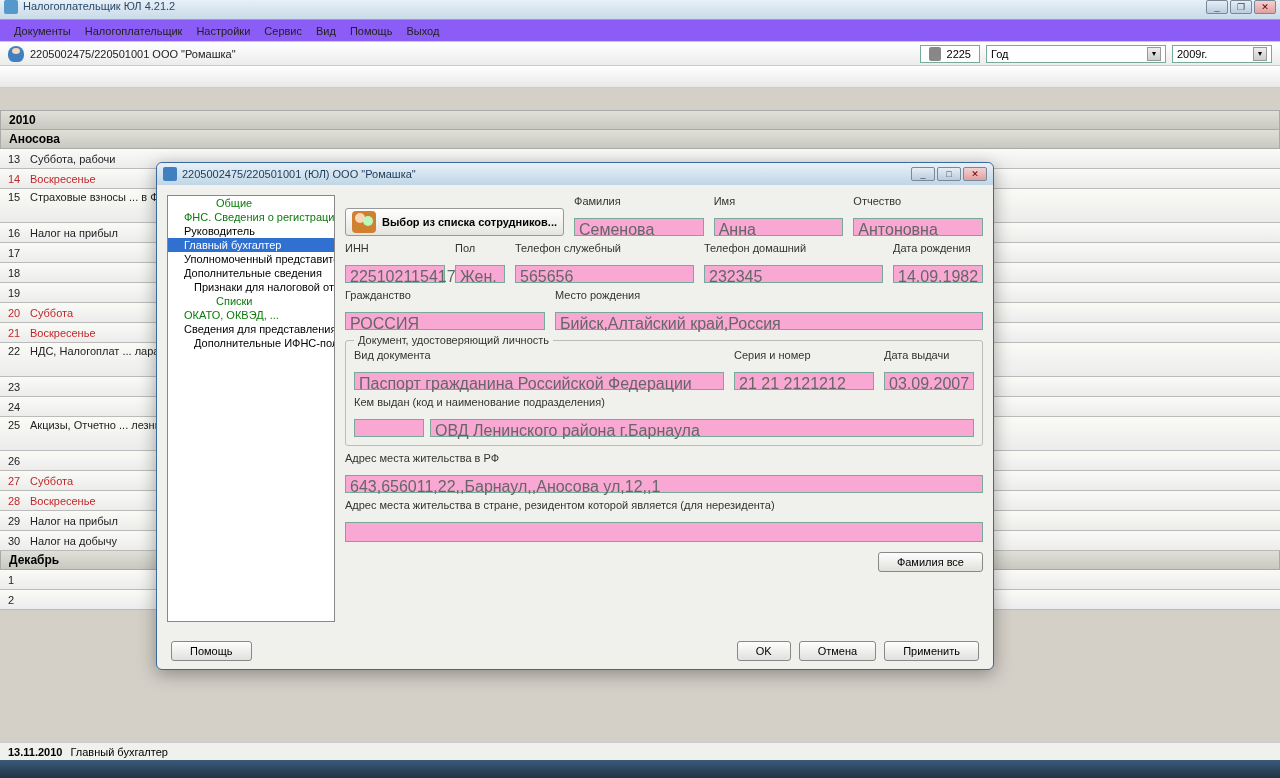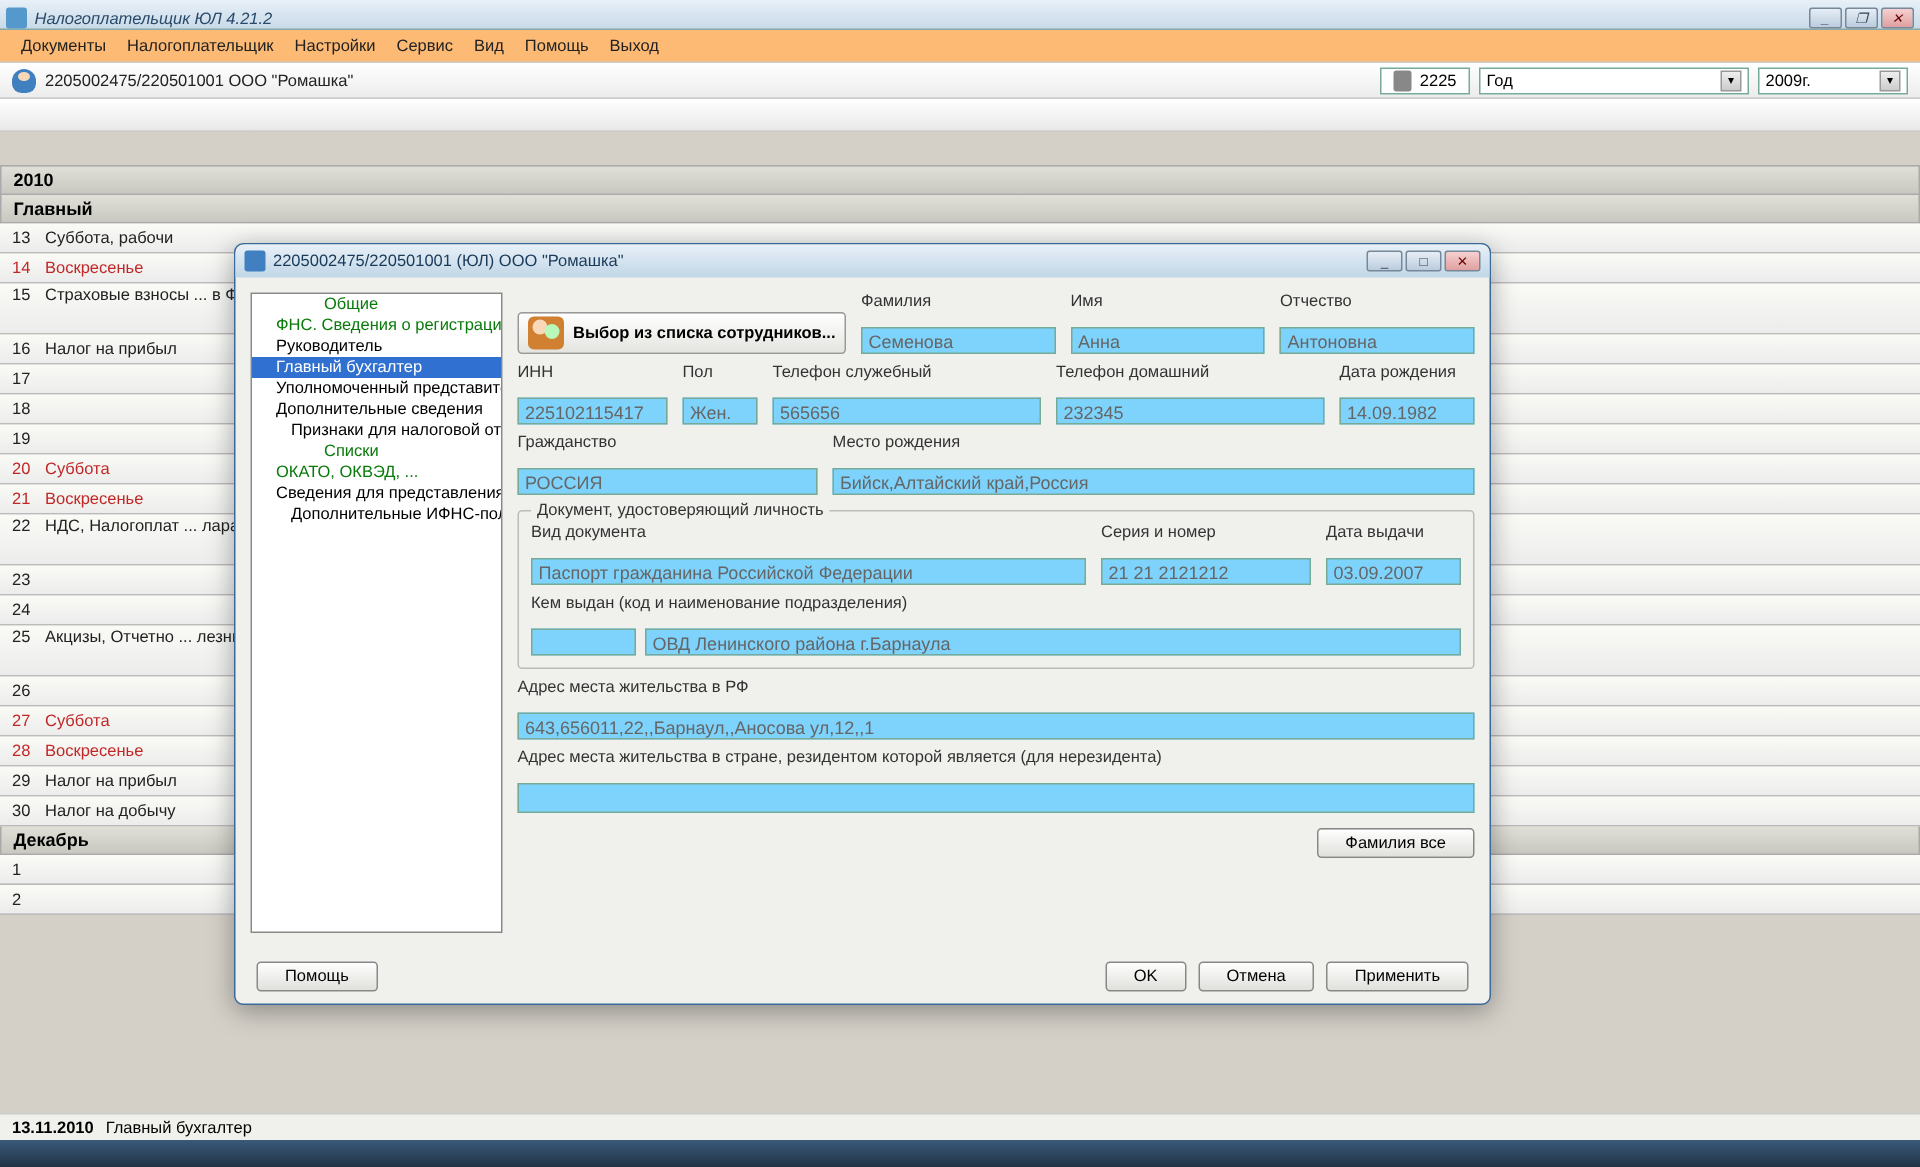--- a/index.html
+++ b/index.html
@@ -1,27 +1,27 @@
 <!DOCTYPE html>
 <html><head>
 <meta charset="utf-8">
 <style>
 * { box-sizing: border-box; margin: 0; padding: 0; font-family: Tahoma, Arial, sans-serif; }
 body { background: #d4d0c8; width: 1280px; height: 778px; overflow: hidden; font-size: 11px; position: relative; }
 
 
-.titlebar { height: 20px; background: linear-gradient(to bottom, #e8f0f8, #c8dae8); display: flex; align-items: flex-end; padding: 0 4px; border-bottom: 1px solid #8aa; font-style: italic; }
+.titlebar { height: 20px; background: linear-gradient(to bottom, #e8f0f8, #c8dae8); display: flex; align-items: flex-start; padding: 0 4px; border-bottom: 1px solid #8aa; }
 .titlebar .icn { width: 14px; height: 14px; margin-right: 5px; background: #5599cc; border-radius: 2px; }
 .titlebar .ttl { flex: 1; color: #2a4a6a; font-size: 11px; }
 .win-btns { display: flex; gap: 2px; }
 .win-btn { width: 22px; height: 14px; background: linear-gradient(#e6eef6,#bcd); border: 1px solid #789; border-radius: 2px; font-size: 9px; text-align: center; line-height: 12px; color: #345; }
 .win-btn.cl { background: linear-gradient(#f6d0d0,#e0a0a0); color: #600; }
 
 
-.menubar { height: 22px; background: #fdba74; display: flex; align-items: center; padding: 0 8px; gap: 2px; border-bottom: 1px solid #ccc; }
+.menubar { height: 22px; background: #8b5cf6; display: flex; align-items: center; padding: 0 8px; gap: 2px; border-bottom: 1px solid #ccc; }
 .menubar span { padding: 2px 6px; color: #222; }
 
 
 .infobar { height: 24px; background: linear-gradient(#fff,#ececec); display: flex; align-items: center; padding: 0 8px; border-bottom: 1px solid #ccc; gap: 6px; }
 .infobar .usr-icn { width: 16px; height: 16px; background: #4080c0; border-radius: 50% 50% 40% 40%; position: relative; }
 .infobar .usr-icn::before { content: ''; position: absolute; top: 2px; left: 4px; width: 8px; height: 6px; background: #f8d8b8; border-radius: 50%; }
 .infobar .org { flex: 1; color: #222; }
 .infobar .code-box { border: 1px solid #7a9; background: #fff; padding: 1px 8px; display: flex; align-items: center; gap: 6px; }
 .infobar .db-icn { width: 12px; height: 14px; background: #888; border-radius: 2px; }
 .infobar .sel { border: 1px solid #7a9; background: #fff; padding: 1px 4px; display: flex; align-items: center; justify-content: space-between; gap: 24px; }
@@ -55,21 +55,21 @@
 .tree { width: 168px; background: #fff; border: 1px solid #888; overflow: hidden; font-size: 11px; }
 .tree div { padding: 1px 4px; white-space: nowrap; }
 .tree .grn { color: #0a7a0a; padding-left: 48px; }
 .tree .sel { background: #3070d0; color: #fff; }
 .tree .ind { padding-left: 16px; }
 
 .form { flex: 1; display: flex; flex-direction: column; gap: 6px; }
 .row { display: flex; gap: 10px; align-items: flex-end; }
 .field { display: flex; flex-direction: column; gap: 11px; }
 .field label { color: #333; font-size: 11px; }
-.inp { border: 1px solid #7a9; background: #7dd3fc; padding: 2px 4px; color: #666; font-size: 12px; height: 18px; }
+.inp { border: 1px solid #7a9; background: #f9a8d4; padding: 2px 4px; color: #666; font-size: 16px; height: 18px; }
 .btn-emp { display: flex; align-items: center; gap: 6px; border: 1px solid #999; background: linear-gradient(#fff,#e4e4e0); padding: 2px 6px; border-radius: 3px; font-weight: bold; }
 .emp-icn { width: 24px; height: 22px; background: #d08030; border-radius: 4px; position: relative; }
 .emp-icn::before { content: ''; position: absolute; top: 2px; left: 3px; width: 10px; height: 10px; background: #f8d8b8; border-radius: 50%; }
 .emp-icn::after { content: ''; position: absolute; top: 5px; left: 11px; width: 10px; height: 10px; background: #b8f8b8; border-radius: 50%; }
 .fs { border: 1px solid #bbb; border-radius: 3px; padding: 8px 8px 8px; margin-top: 4px; position: relative; }
 .fs-l { position: absolute; top: -7px; left: 8px; background: #f0f0ec; padding: 0 4px; font-size: 11px; color: #333; }
 .btn { border: 1px solid #888; background: linear-gradient(#fefefe,#e0e0dc); padding: 3px 18px; border-radius: 3px; font-size: 11px; }
 .dlg-foot { display: flex; justify-content: space-between; padding: 8px 14px; border-top: 1px solid rgba(0,0,0,0); }
 .dlg-foot .r { display: flex; gap: 8px; }
 .clear-row { display: flex; justify-content: flex-end; margin-top: 4px; }
@@ -111,21 +111,21 @@
   <div class="sel" style="width:100px">
     <span>2009г.</span>
     <span class="arr">▾</span>
   </div>
 </div>
 
 <div class="sp-bar"></div>
 
 <div class="grid-area">
   <div class="year-row">2010</div>
-  <div class="month-row">Главный</div>
+  <div class="month-row">Аносова</div>
   <div id="days">
       <div class="day-row">
         <span class="num">13</span>
         <span class="txt">Суббота, рабочи</span>
       </div>
       <div class="day-row we">
         <span class="num">14</span>
         <span class="txt">Воскресенье</span>
       </div>
       <div class="day-row tall">

